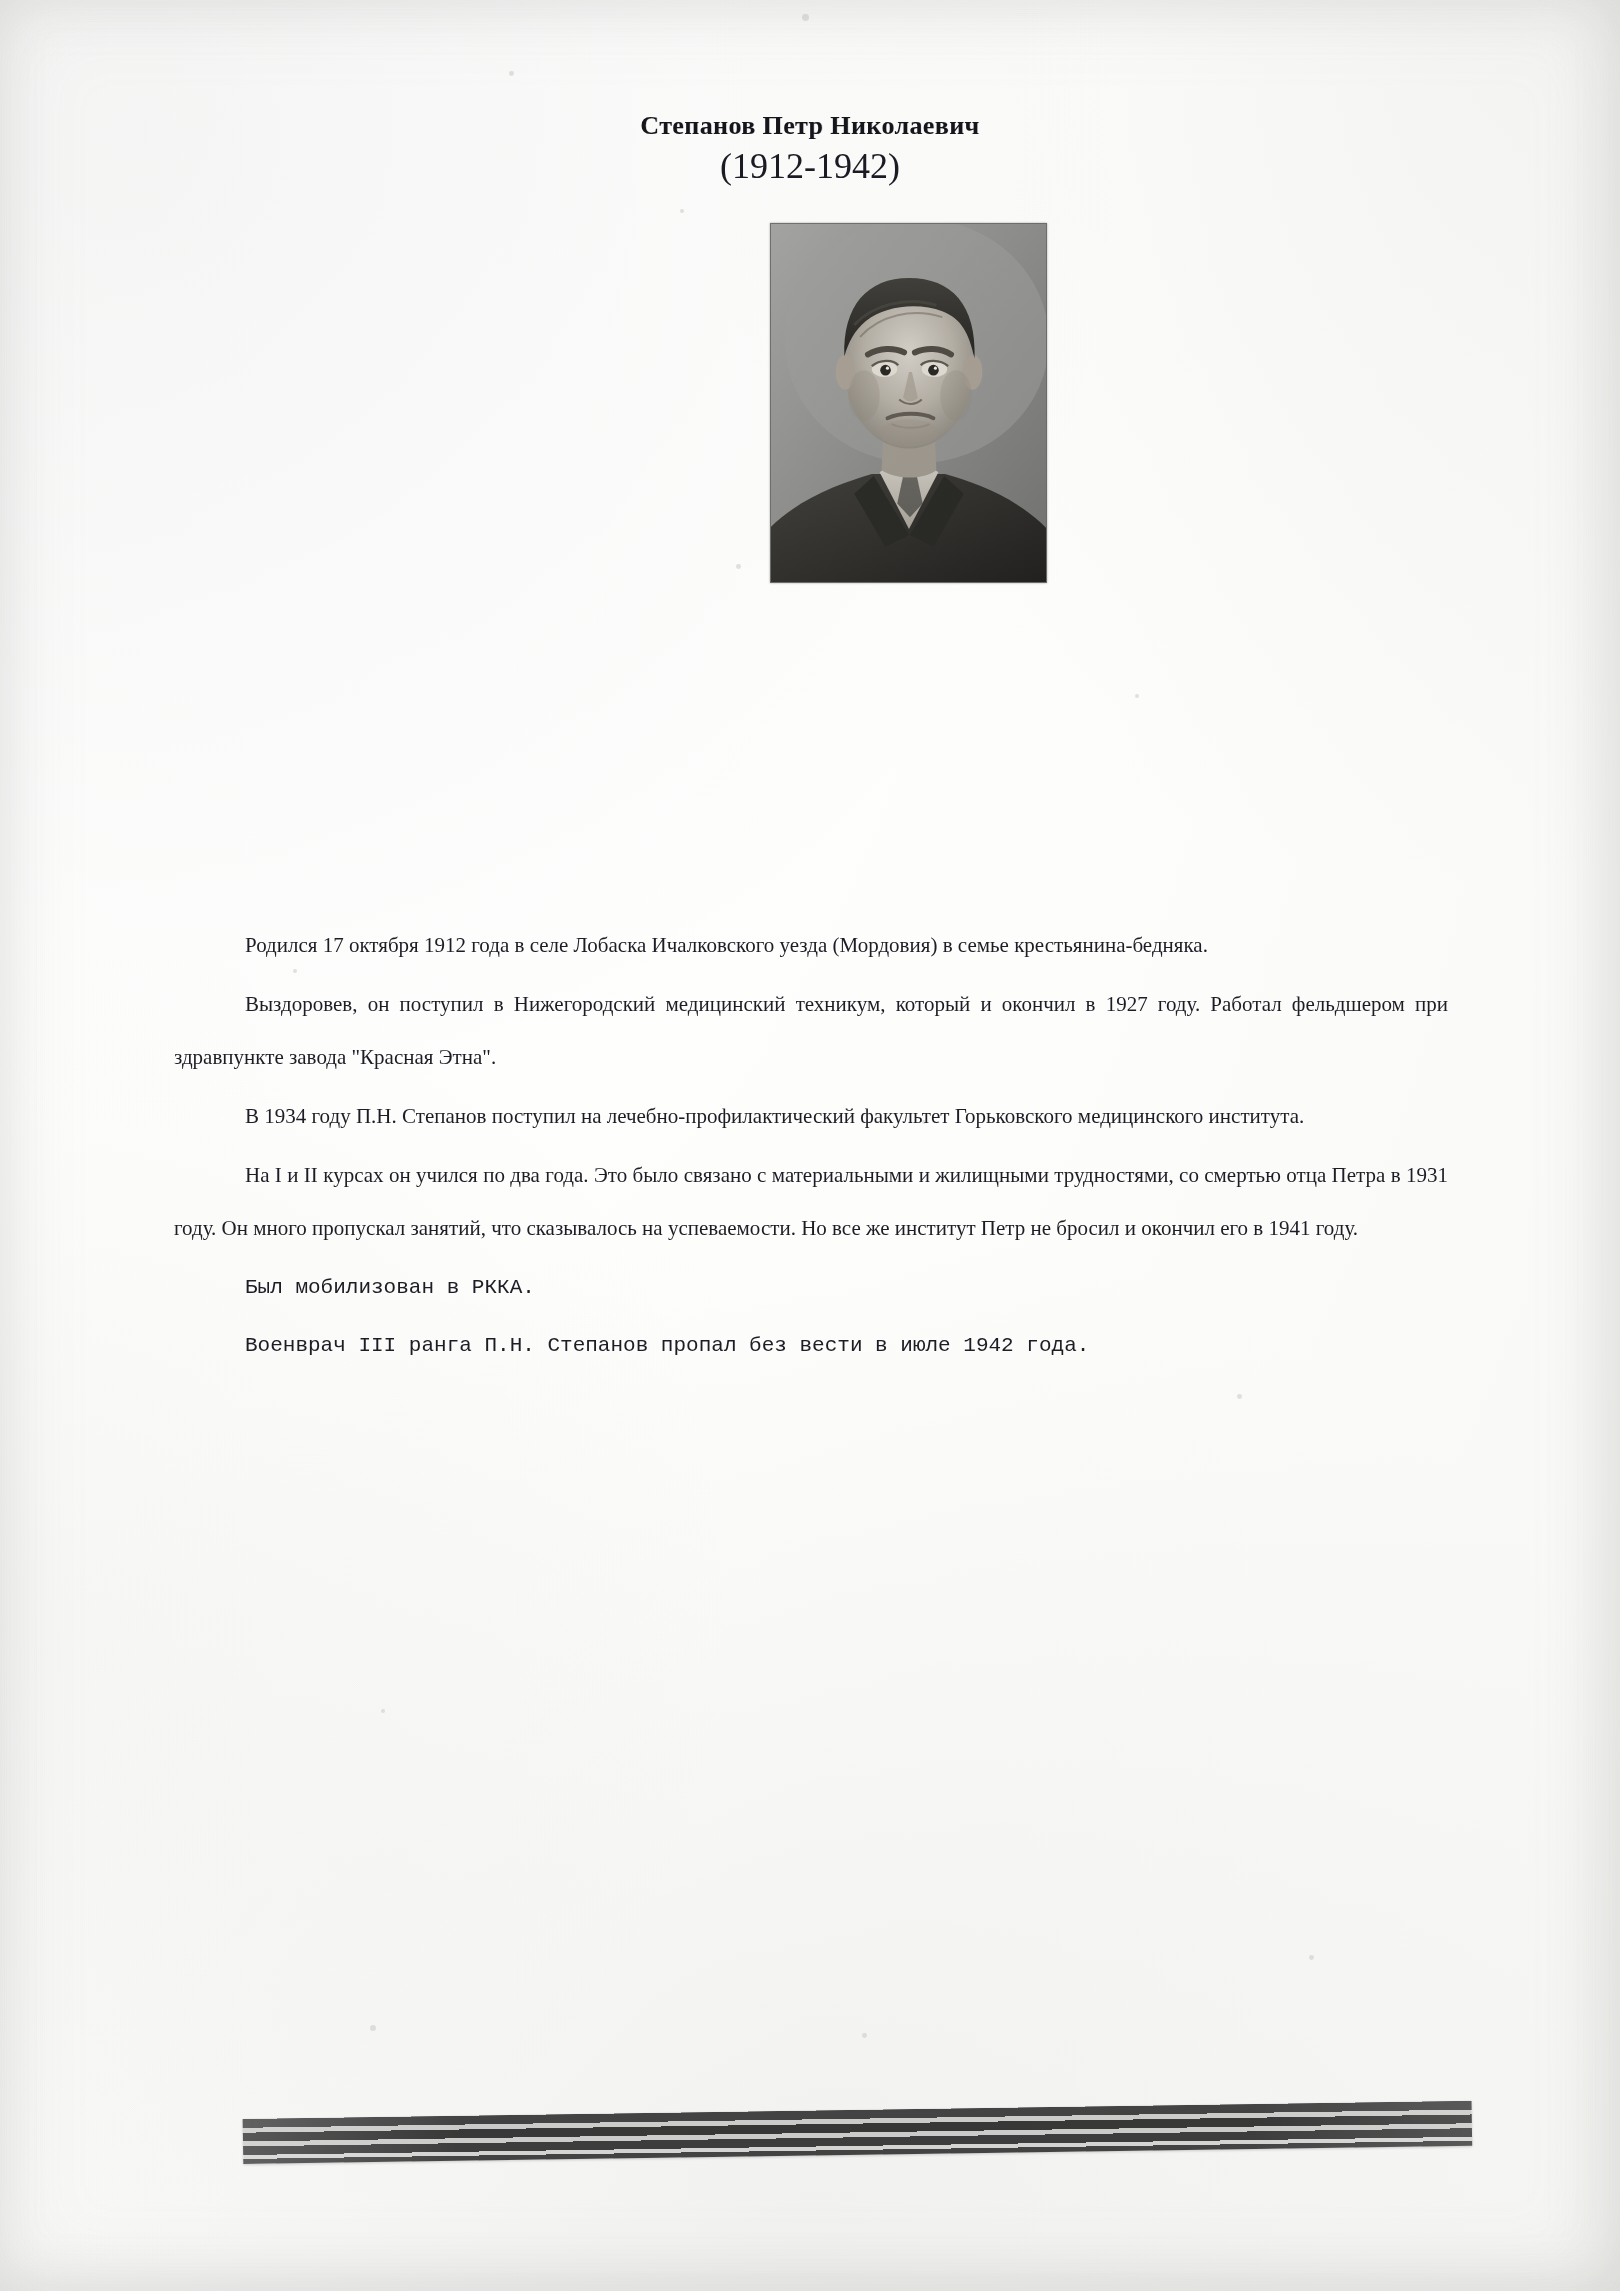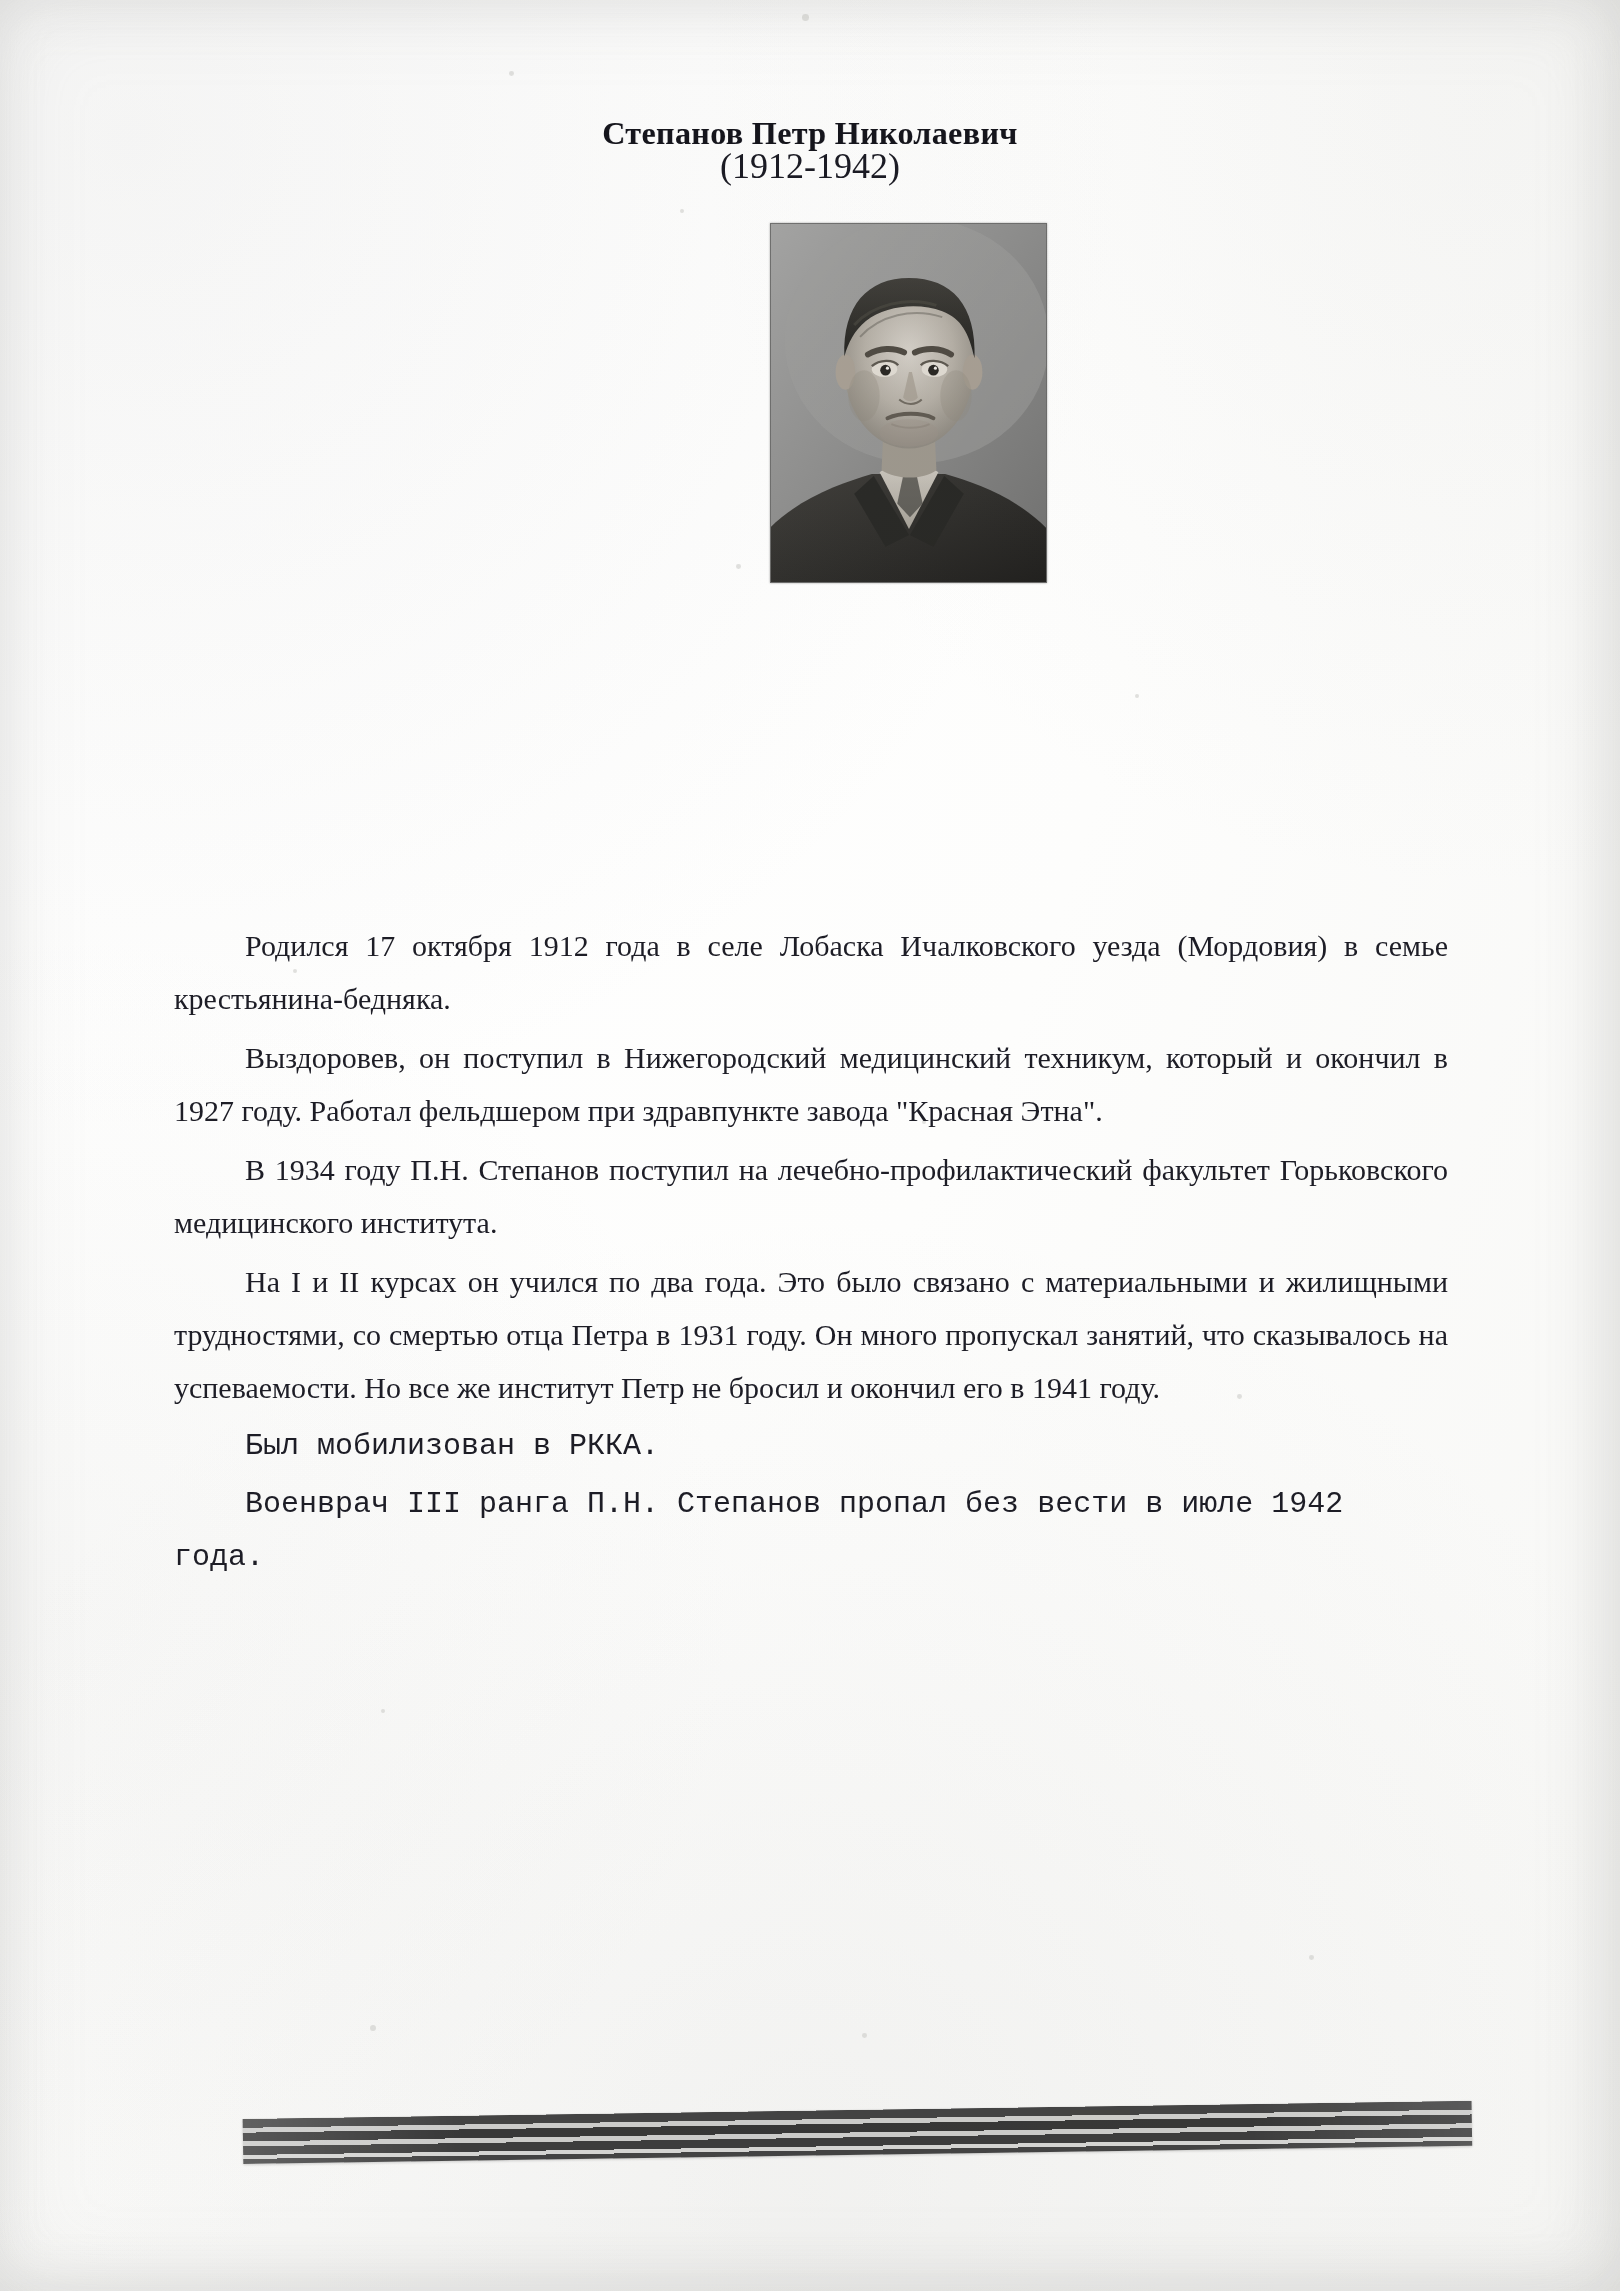--- a/index.html
+++ b/index.html
@@ -43,21 +43,21 @@
     opacity: .55;
     pointer-events: none;
   }
 
   .title {
     position: absolute;
     left: 0;
     right: 0;
     top: 94px;
     text-align: center;
-    font-size: 32px;
+    font-size: 26px;
     font-weight: bold;
     letter-spacing: 0.4px;
     color: #15151c;
     text-shadow: 0.6px 0.4px 0 rgba(60,60,80,0.18);
   }
   .subtitle {
     position: absolute;
     left: 0;
     right: 0;
     top: 145px;
@@ -76,21 +76,21 @@
     overflow: hidden;
     box-shadow: 0 0 2px rgba(0,0,0,.35);
   }
   .photo-frame svg { display:block; width:100%; height:100%; }
 
   .body-text {
     position: absolute;
     left: 174px;
     top: 919px;
     width: 1274px;
-    font-size: 30px;
+    font-size: 21px;
     line-height: 53px;
     text-align: justify;
     text-justify: inter-word;
     color: #1d1d26;
   }
   .body-text p {
     margin: 0 0 5.9px 0;
     text-indent: 71px;
   }
   .body-text p:last-child { margin-bottom: 0; }

